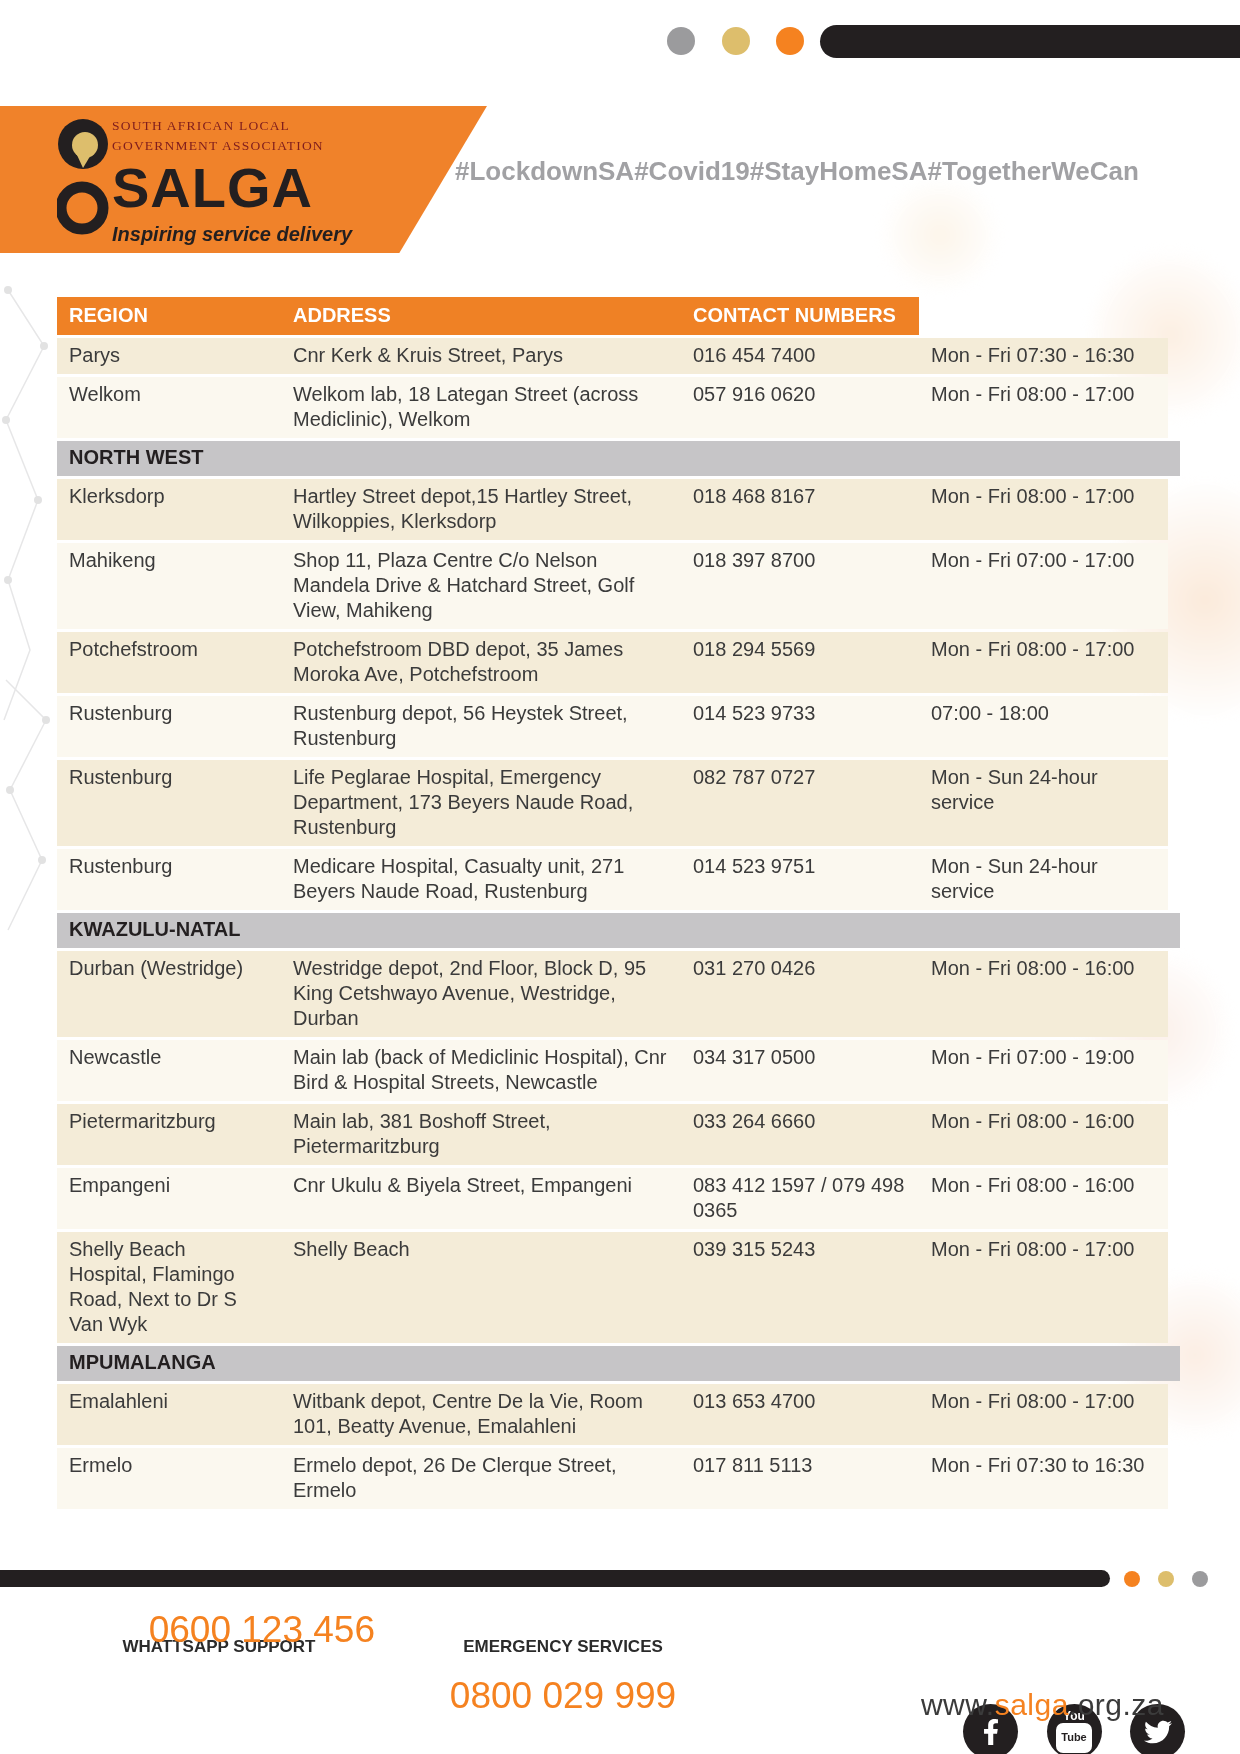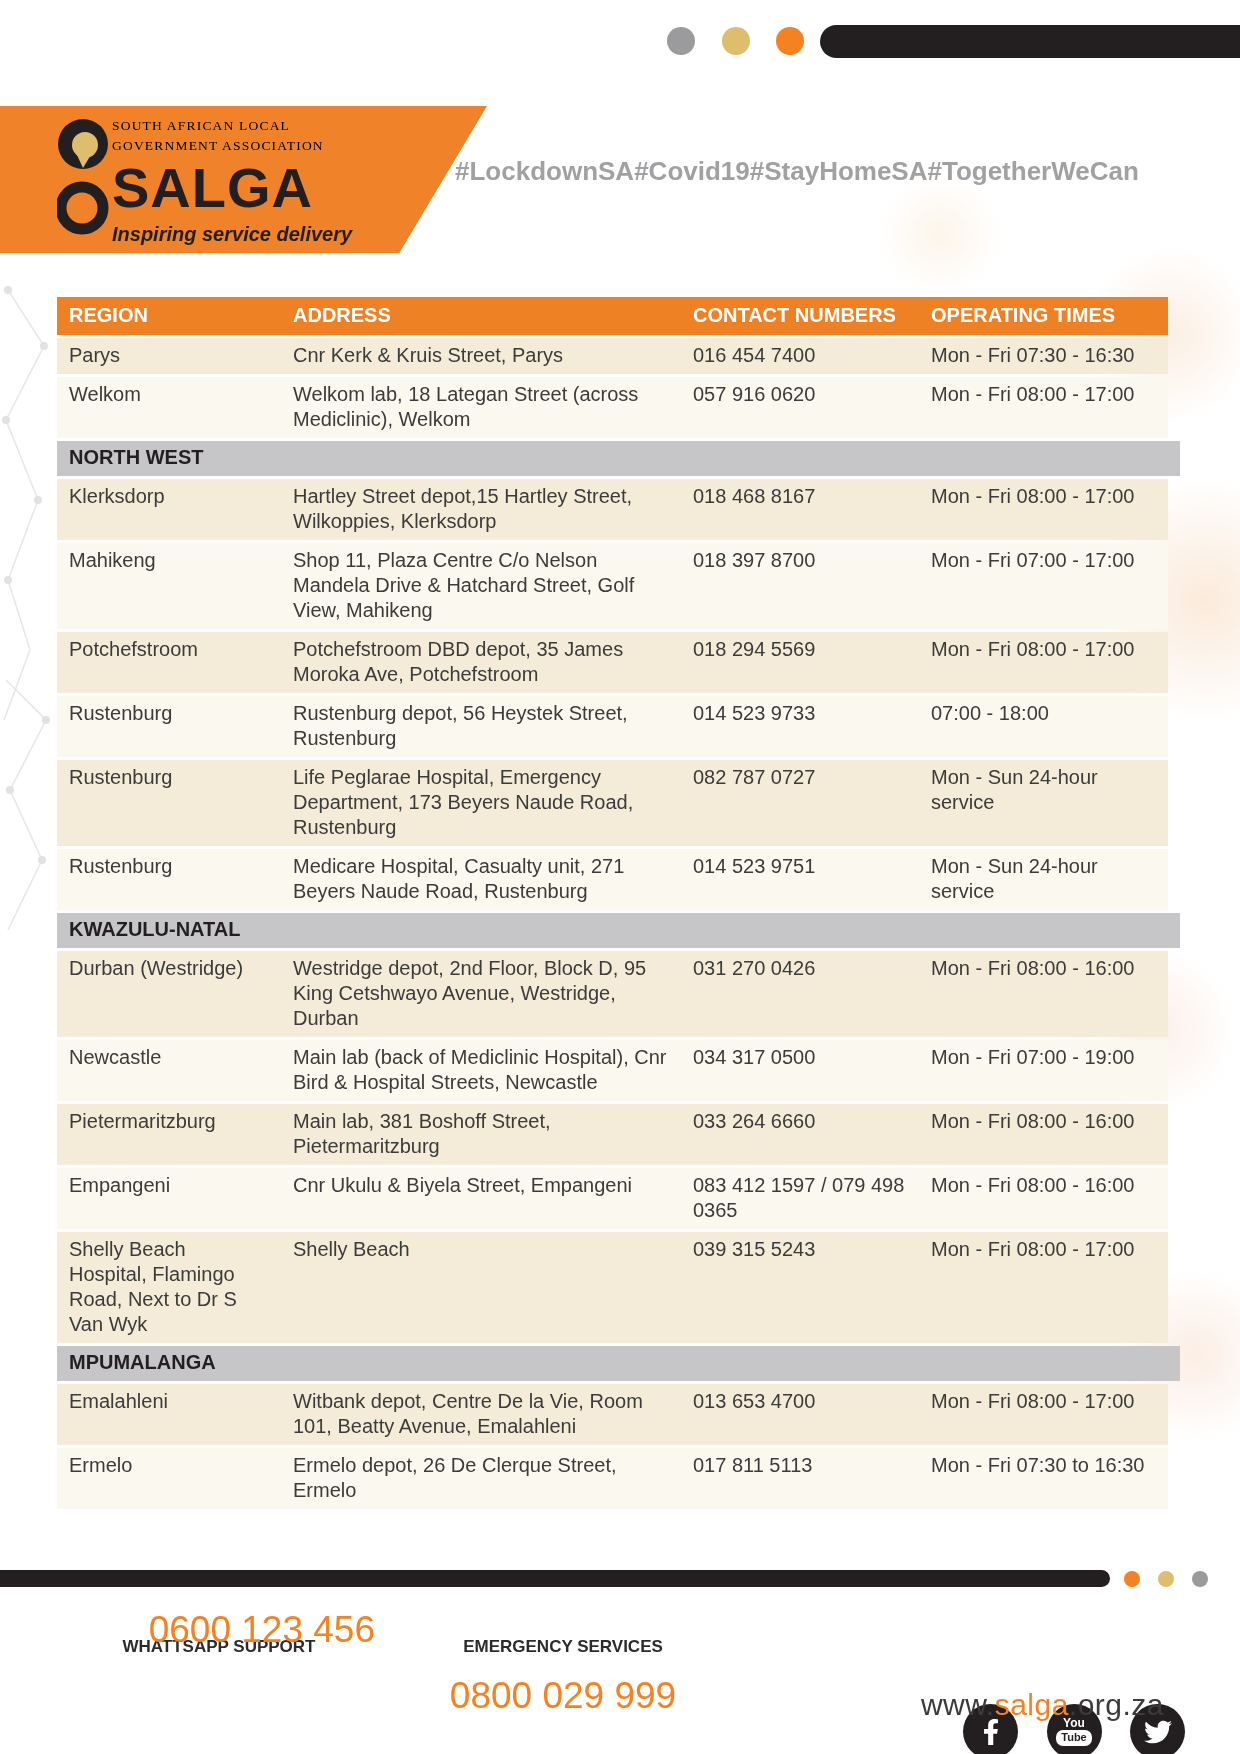--- a/index.html
+++ b/index.html
@@ -17,21 +17,21 @@
   .bottom-bar{position:absolute;left:0;top:1570px;width:1110px;height:17px;
               background:var(--bar-black,#231F20);border-radius:0 9px 9px 0;}
 
   
   .banner{position:absolute;left:0;top:106px;width:487px;height:147px;
           background:var(--accent-orange,#F0822A);
           clip-path:polygon(0 0,100% 0,82% 100%,0 100%);}
   .logo-glyph{position:absolute;left:57px;top:12px;}
   .org-text{position:absolute;left:112px;top:10px;}
   .org-small{font-family:"Liberation Serif",serif;font-size:13.5px;letter-spacing:1.2px;
-             line-height:1.5;color:#000000;}
+             line-height:1.5;color:#7f1d1d;}
   .org-name{font-size:56px;font-weight:bold;letter-spacing:1px;color:#231F20;line-height:1.05;margin-top:2px;}
   .org-tagline{font-size:20px;font-weight:bold;font-style:italic;color:#231F20;margin-top:6px;}
 
   .hashtags{position:absolute;left:455px;top:156px;width:610px;display:flex;
             justify-content:space-between;font-weight:bold;font-size:26px;
             color:var(--hashtag-gray,#A1A1A4);}
 
   
   .tblwrap{position:absolute;left:57px;top:297px;width:1123px;}
   .trow{display:grid;grid-template-columns:224px 400px 238px 249px;margin-bottom:3px;}
@@ -44,21 +44,21 @@
   .trow.data.dark .cell{background:var(--row-beige,#F4ECD8);}
   .trow.data.light .cell{background:var(--row-cream,#FBF8EF);}
 
   
   .support-label{position:absolute;font-size:17px;font-weight:bold;color:#2B2B2B;text-align:center;}
   .support-number{position:absolute;font-size:37px;color:var(--phone-orange,#F58220);text-align:center;}
   .social{position:absolute;left:963px;top:1704px;width:222px;display:flex;justify-content:space-between;}
   .sicon{width:55px;height:55px;border-radius:50%;background:var(--bar-black,#231F20);
          display:flex;align-items:center;justify-content:center;flex-direction:column;}
   .yt-top{color:#fff;font-size:12px;font-weight:bold;line-height:1;margin-bottom:1px;}
-  .yt-pill{background:#fff;border-radius:7px;padding:1px 5px;color:#231F20;font-size:11px;
+  .yt-pill{background:#fff;border-radius:7px;padding:8px 5px;color:#231F20;font-size:11px;
            font-weight:bold;line-height:1.2;}
   .website{position:absolute;left:900px;top:1688px;width:285px;text-align:center;
            font-size:30px;color:#3B3B3B;letter-spacing:.5px;}
   .website .orange{color:var(--phone-orange,#F58220);}
 </style>
 </head>
 <body>
 
 <div class="page">
 
@@ -111,21 +111,20 @@
       <span>#Covid19</span>
       <span>#StayHomeSA</span>
       <span>#TogetherWeCan</span>
     </div>
 
   <section class="tblwrap">
       <div class="trow head">
         <div class="cell h0">REGION</div>
         <div class="cell h1">ADDRESS</div>
         <div class="cell h2">CONTACT NUMBERS</div>
-        <div class="cell h3">OPERATING TIMES</div>
       </div>
       <div class="trow data dark">
         <div class="cell ">Parys</div>
         <div class="cell ">Cnr Kerk &amp; Kruis Street, Parys</div>
         <div class="cell ">016 454 7400</div>
         <div class="cell ">Mon - Fri 07:30 - 16:30</div>
       </div>
       <div class="trow data light">
         <div class="cell ">Welkom</div>
         <div class="cell ">Welkom lab, 18 Lategan Street (across Mediclinic), Welkom</div>

